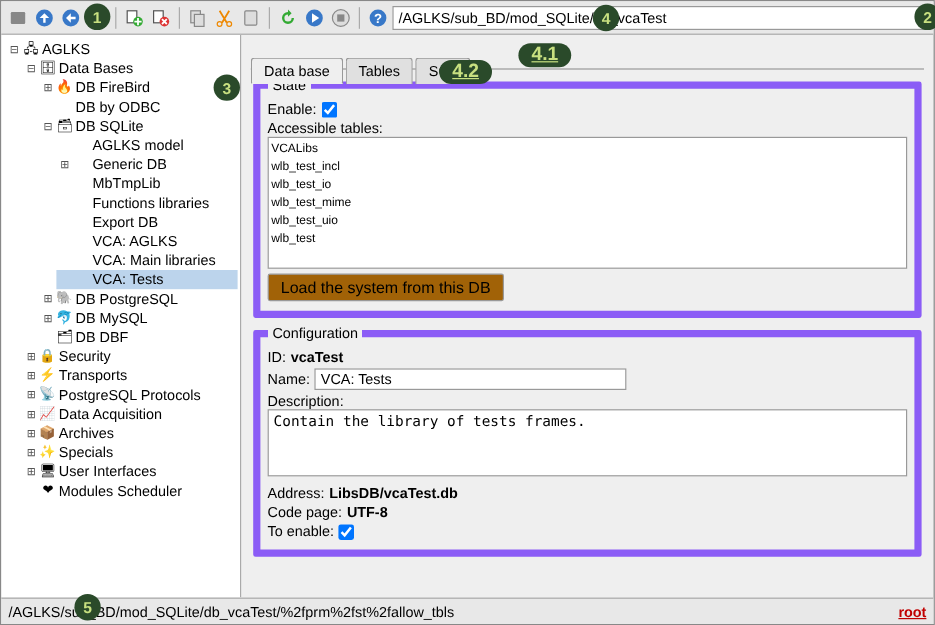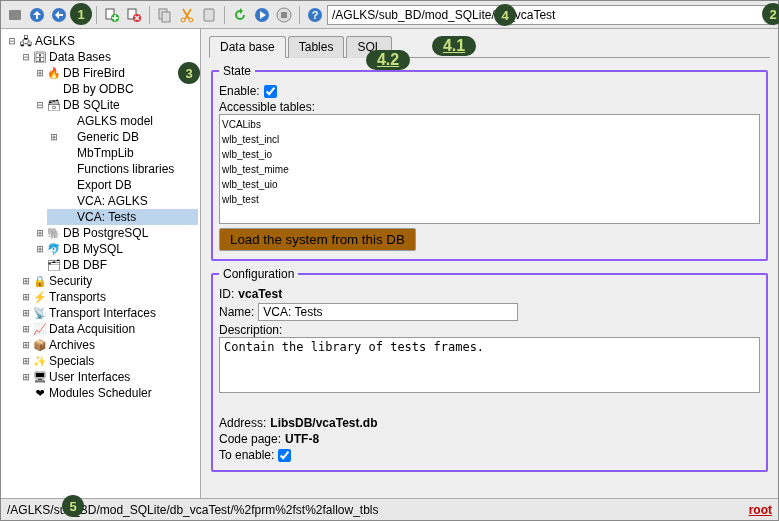--- a/index.html
+++ b/index.html
@@ -13,24 +13,24 @@
 .tree ul { list-style: none; padding-left: 14px; }
 .tree > ul { padding-left: 2px; }
 .tree li { line-height: 16px; white-space: nowrap; }
 .tree .node { display: flex; align-items: center; gap: 2px; padding: 0 2px; cursor: pointer; }
 .tree .node.selected { background: #bcd4ec; }
 .tree .exp { width: 10px; display: inline-block; text-align: center; font-size: 9px; color: #555; cursor: pointer; }
 .tree .ico { width: 14px; height: 14px; display: inline-flex; align-items: center; justify-content: center; font-size: 11px; }
 .content { flex: 1; display: flex; flex-direction: column; padding: 6px 8px 4px 8px; overflow: hidden; }
 .page-title { font-size: 18px; font-style: italic; font-weight: bold; padding: 2px 0 6px 24px; color: #000; }
 .tabs { display: flex; border-bottom: 1px solid #999; }
-.tab { padding: 3px 10px; border: 1px solid #999; border-bottom: none; background: #e0e0e0; margin-right: 2px; border-radius: 3px 3px 0 0; cursor: pointer; position: relative; top: 1px; }
+.tab { padding: 3px 10px; border: 1px solid #999; border-bottom: none; background: #e0e0e0; margin-right: 2px; border-radius: 3px 3px 0 0; cursor: pointer; position: relative; top: 13px; }
 .tab.active { background: #efefef; border-bottom: 1px solid #efefef; }
 .tab-body { flex: 1; overflow-y: auto; padding: 6px 2px; }
-fieldset { border: 2px solid #8b5cf6; padding: 4px 6px 6px 6px; margin-bottom: 6px; border-radius: 2px; }
+fieldset { border: 6px solid #8b5cf6; padding: 4px 6px 6px 6px; margin-bottom: 6px; border-radius: 2px; }
 legend { padding: 0 4px; font-size: 12px; }
 .row { display: flex; align-items: center; gap: 4px; margin: 2px 0; }
 .listbox { width: 100%; height: 110px; border: 1px solid #999; background: #fff; overflow-y: scroll; padding: 2px; font-size: 10px; }
 .listbox div { line-height: 15px; }
 .btn { background: #a16207; border: 1px solid #999; padding: 3px 10px; cursor: pointer; border-radius: 2px; }
 .txt-in { border: 1px solid #999; padding: 1px 4px; font-size: 12px; background: #fff; }
 .txt-area { width: 100%; height: 56px; border: 1px solid #999; padding: 2px 4px; font-family: monospace; font-size: 12px; background: #fff; resize: none; }
 .statusbar { display: flex; align-items: center; border-top: 1px solid #aaa; background: #e8e8e8; height: 22px; padding: 0 6px; font-size: 12px; }
 .statusbar .path { flex: 1; }
 .statusbar .user { color: #c00000; font-weight: bold; text-decoration: underline; cursor: pointer; }
@@ -202,20 +202,27 @@
                       </div>
                     </li>
                     <li>
                       <div class="node">
                         <span class="exp"></span>
                         <span class="ico"></span>
                         <span>VCA: AGLKS</span>
                       </div>
                     </li>
                     <li>
+                      <div class="node">
+                        <span class="exp"></span>
+                        <span class="ico"></span>
+                        <span>VCA: Main libraries</span>
+                      </div>
+                    </li>
+                    <li>
                       <div class="node selected">
                         <span class="exp"></span>
                         <span class="ico"></span>
                         <span>VCA: Tests</span>
                       </div>
                     </li>
                   </ul>
               </li>
               <li>
                   <div class="node">
@@ -251,21 +258,21 @@
               <div class="node">
                 <span class="exp">⊞</span>
                 <span class="ico">⚡</span>
                 <span>Transports</span>
               </div>
             </li>
           <li>
               <div class="node">
                 <span class="exp">⊞</span>
                 <span class="ico">📡</span>
-                <span>Transport Interfaces</span>
+                <span>PostgreSQL Protocols</span>
               </div>
             </li>
           <li>
               <div class="node">
                 <span class="exp">⊞</span>
                 <span class="ico">📈</span>
                 <span>Data Acquisition</span>
               </div>
             </li>
           <li>
@@ -332,21 +339,21 @@
         <div class="row">
             <span>ID:</span> 
             <b>vcaTest</b>
           </div>
         <div class="row">
             <span>Name:</span> 
             <input class="txt-in" style="width: 260px;" value="VCA: Tests">
           </div>
         <div>Description:</div>
         <textarea class="txt-area" style="">Contain the library of tests frames.</textarea>
-        <div class="row" style="margin-top:20px;">
+        <div class="row" style="margin-top:4px;">
             <span>Address:</span> 
             <b>LibsDB/vcaTest.db</b>
           </div>
         <div class="row">
             <span>Code page:</span> 
             <b>UTF-8</b>
           </div>
         <div class="row">
             <span>To enable:</span> 
             <input type="checkbox" checked="" style="">

